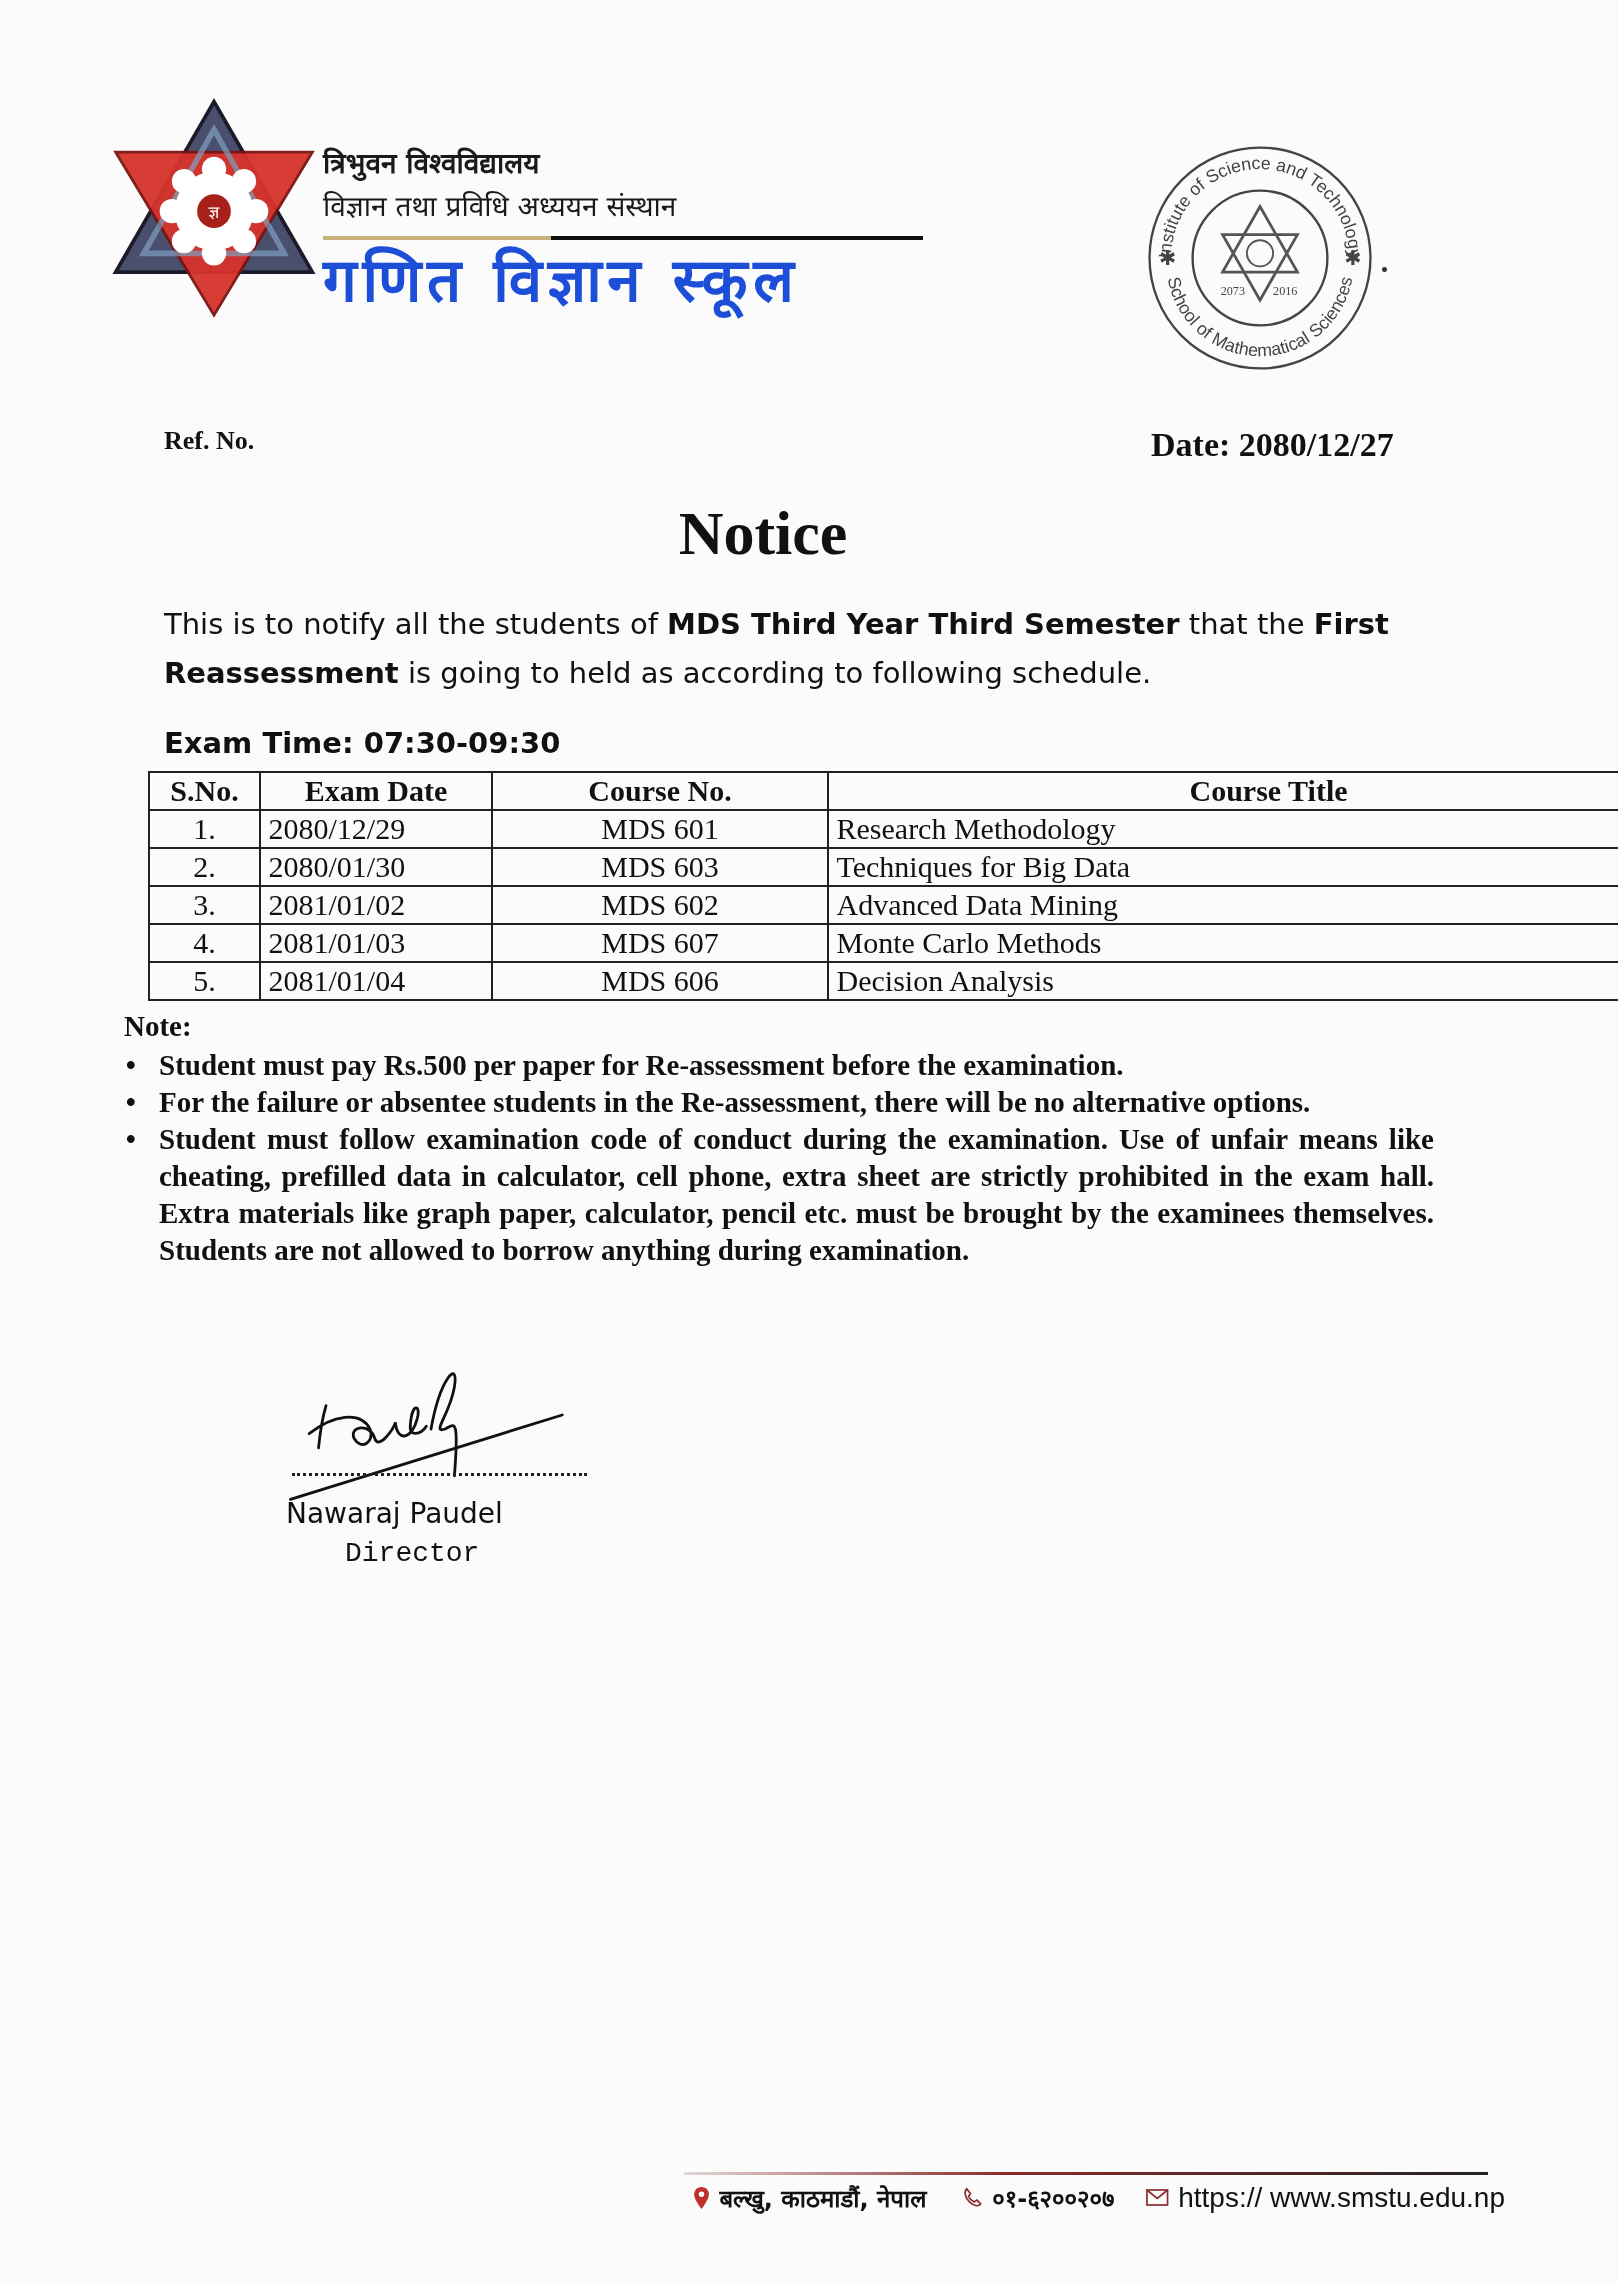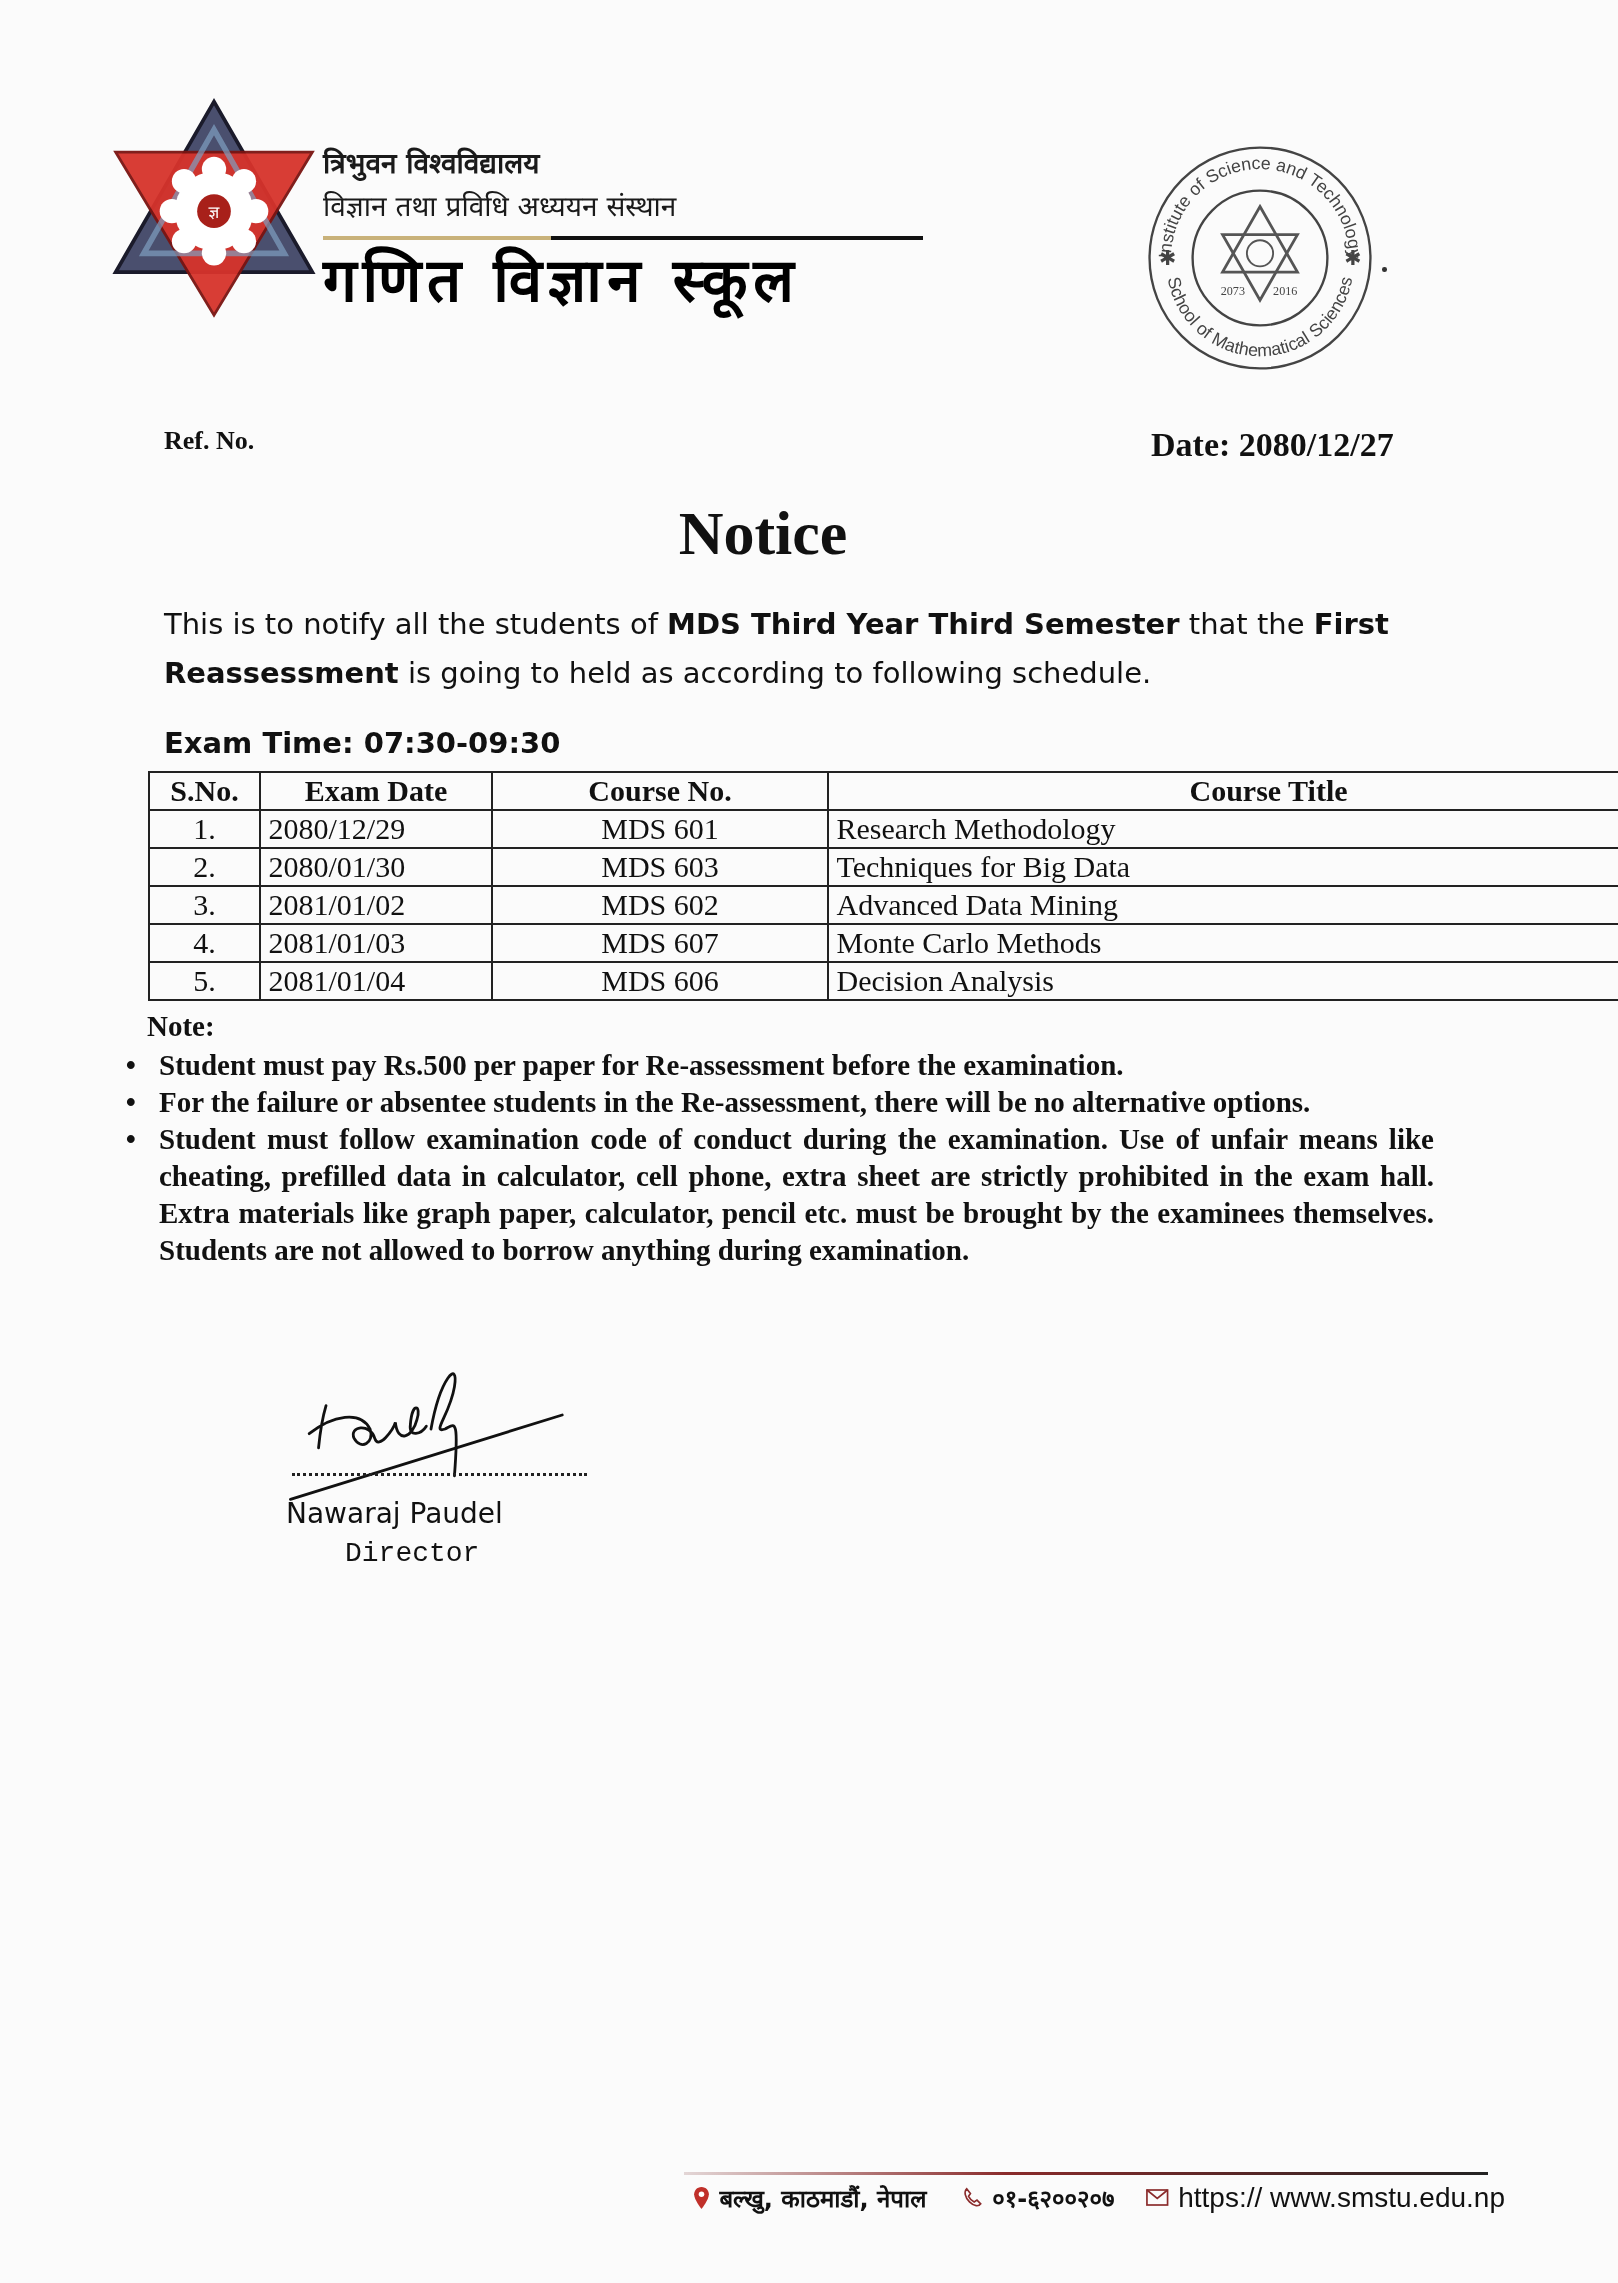--- a/index.html
+++ b/index.html
@@ -12,21 +12,21 @@
     color: #111;
   }
   .abs { position: absolute; }
 
   
   #logo { left: 111px; top: 94px; width: 206px; height: 225px; }
   #hdr-text { left: 323px; top: 145px; }
   .hindi-line1 { font-family: "DejaVu Sans", sans-serif; font-weight: bold; font-size: 28px; color: #1a1a1a; line-height: 37px; }
   .hindi-line2 { font-family: "DejaVu Sans", sans-serif; font-size: 28px; color: #1a1a1a; line-height: 41px; margin-top: 3.7px; }
   .hdr-rule { width: 600px; height: 3.7px; margin-top: 9.4px; background: linear-gradient(to right, #c9b27a 0%, #c9b27a 38%, #111 38%, #111 100%); }
-  .hindi-big { font-family: "DejaVu Serif", serif; font-weight: bold; font-size: 60px; color: #000000; letter-spacing: 5.6px; margin-top: 3.7px; line-height: 75px; }
+  .hindi-big { font-family: "DejaVu Serif", serif; font-weight: bold; font-size: 60px; color: #1d4ed8; letter-spacing: 5.6px; margin-top: 3.7px; line-height: 75px; }
   #stamp { left: 1138px; top: 141px; width: 244px; height: 234px; }
   #stamp-dot { left: 1382px; top: 267px; width: 4.7px; height: 4.7px; background: #333; border-radius: 50%; }
 
   
   #ref { left: 164px; top: 426px; font-size: 26px; font-weight: bold; }
   #date { left: 1115px; top: 426px; font-size: 34px; font-weight: bold; margin-left: 36px; }
   #title { left: 0; width: 1526px; top: 498px; text-align: center; font-size: 62px; font-weight: bold; }
 
   
   #intro { left: 164px; top: 600px; width: 1274px; font-family: "DejaVu Sans", sans-serif; font-size: 29px; line-height: 49px; }
@@ -38,21 +38,21 @@
   #sched { left: 148px; top: 771px; width: 1562px; border-collapse: collapse; font-size: 30px; }
   #sched th, #sched td { border: 2.3px solid #222; padding: 0 7.5px; height: 36px; line-height: 36px; }
   #sched th { font-weight: bold; text-align: center; }
   #sched td.c { text-align: center; }
   #sched td.l { text-align: left; }
   .col-sno { width: 94px; }
   .col-date { width: 215px; }
   .col-course { width: 319px; }
 
   
-  #note-label { left: 124px; top: 1010px; font-size: 29px; font-weight: bold; margin-left: 23px; }
+  #note-label { left: 124px; top: 1010px; font-size: 29px; font-weight: bold; }
   #notes { left: 122px; top: 1047px; width: 1312px; margin: 0; padding: 0; list-style: none; font-size: 29px; font-weight: bold; line-height: 37px; }
   #notes li { position: relative; padding-left: 37px; text-align: justify; }
   #notes li .bullet { position: absolute; left: 3.7px; top: 0; }
 
   
   #signature { left: 281px; top: 1340px; width: 300px; height: 164px; }
   #sig-dots { left: 292px; top: 1473px; width: 295px; border-top: 3.7px dotted #222; }
   #sig-name { left: 286px; top: 1497px; font-family: "DejaVu Sans", sans-serif; font-size: 28px; }
   #sig-role { left: 345px; top: 1538px; font-family: Liberation Mono, monospace; font-size: 28px; }
 

